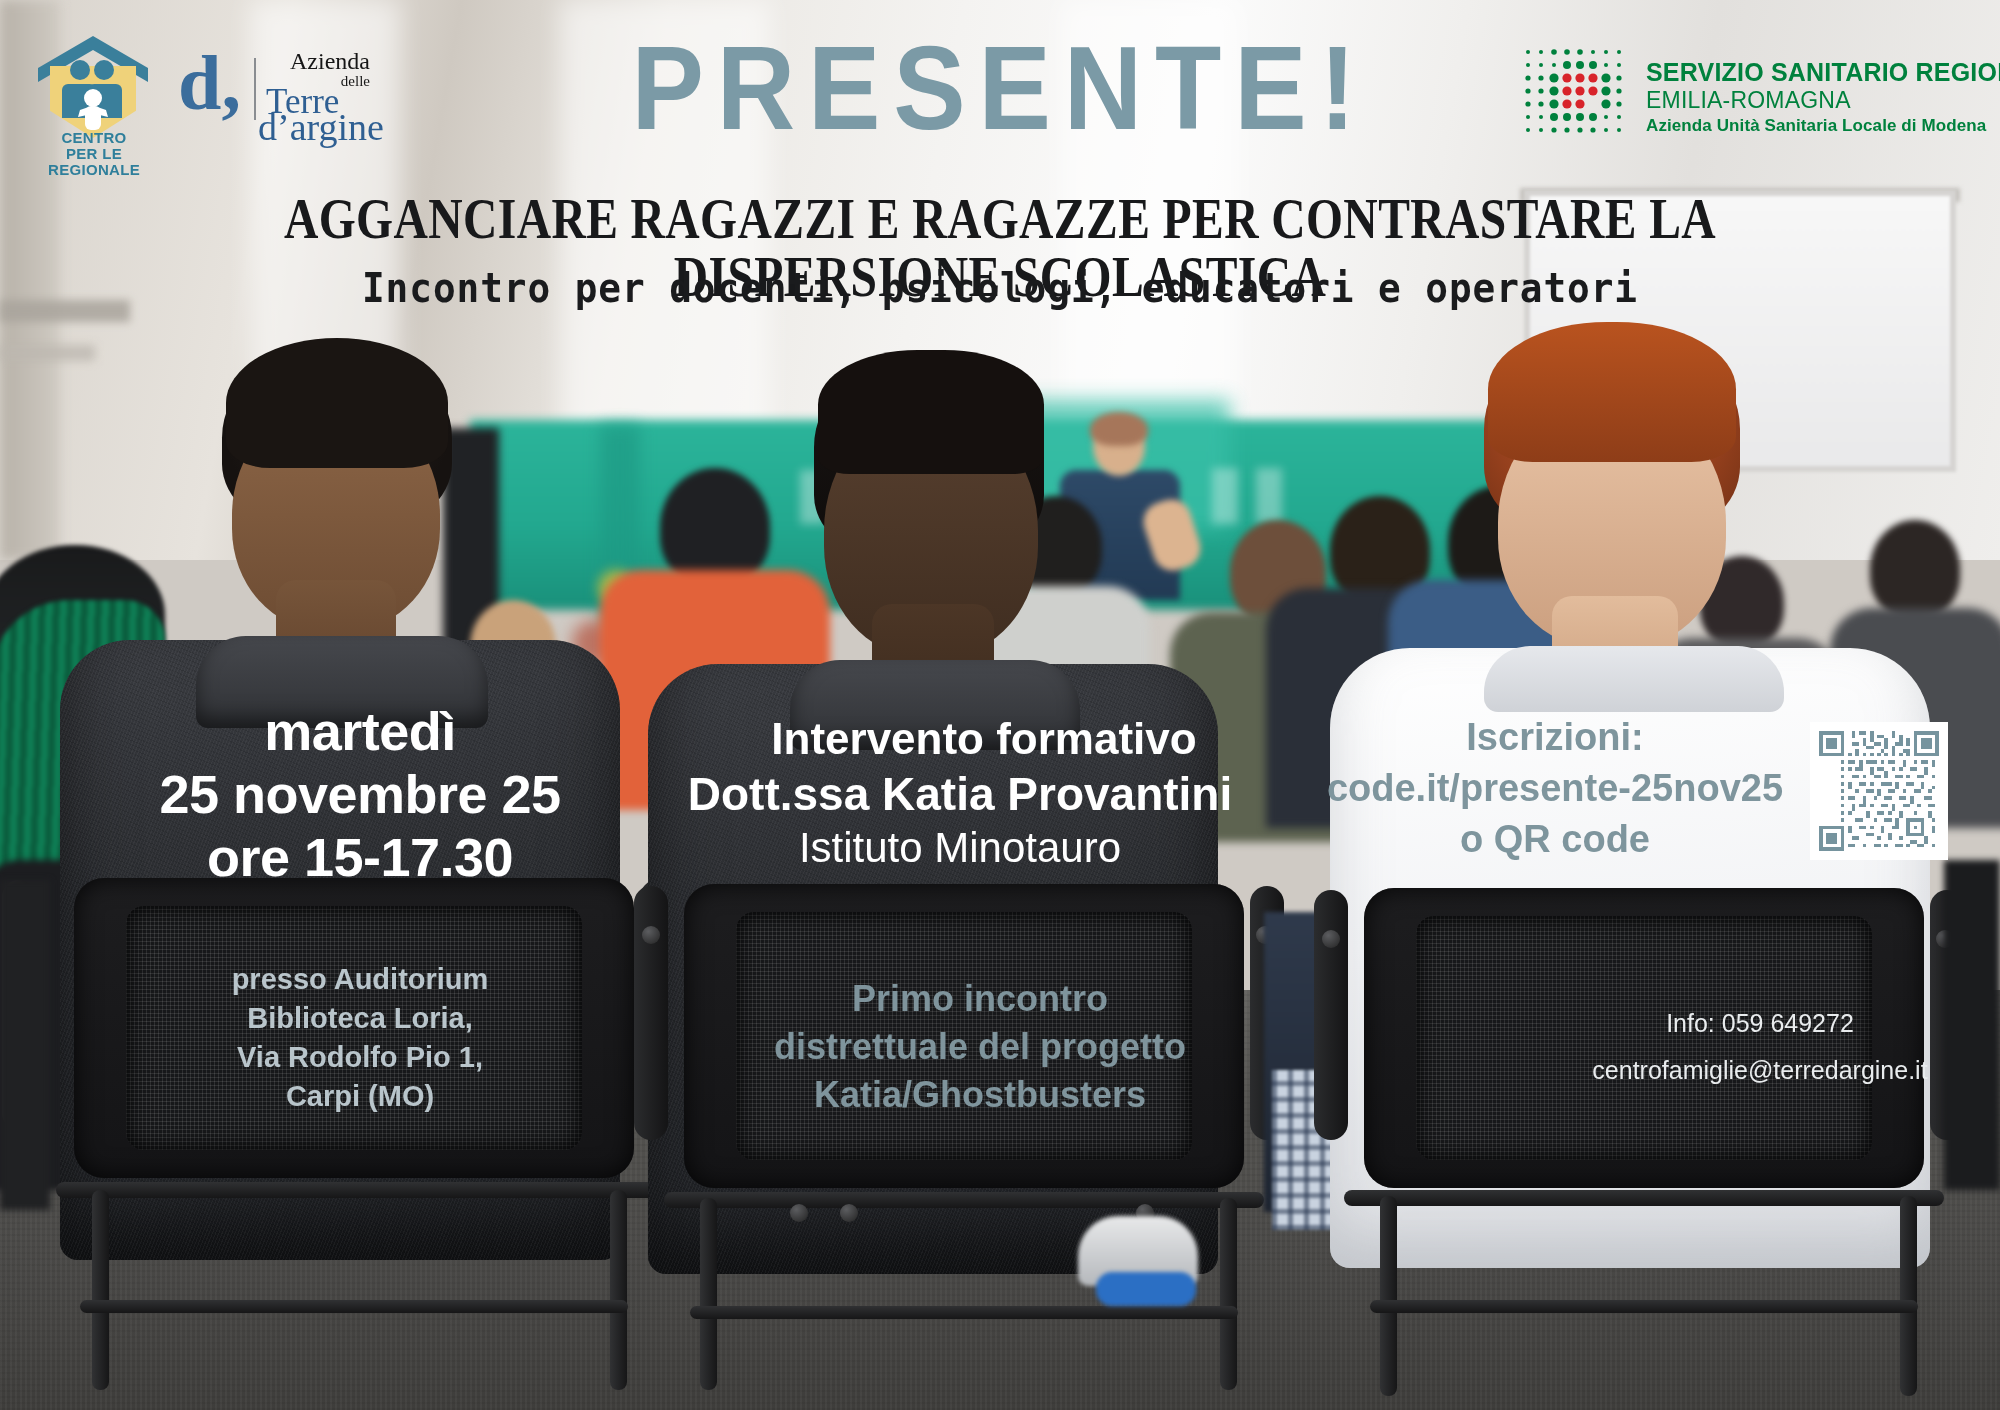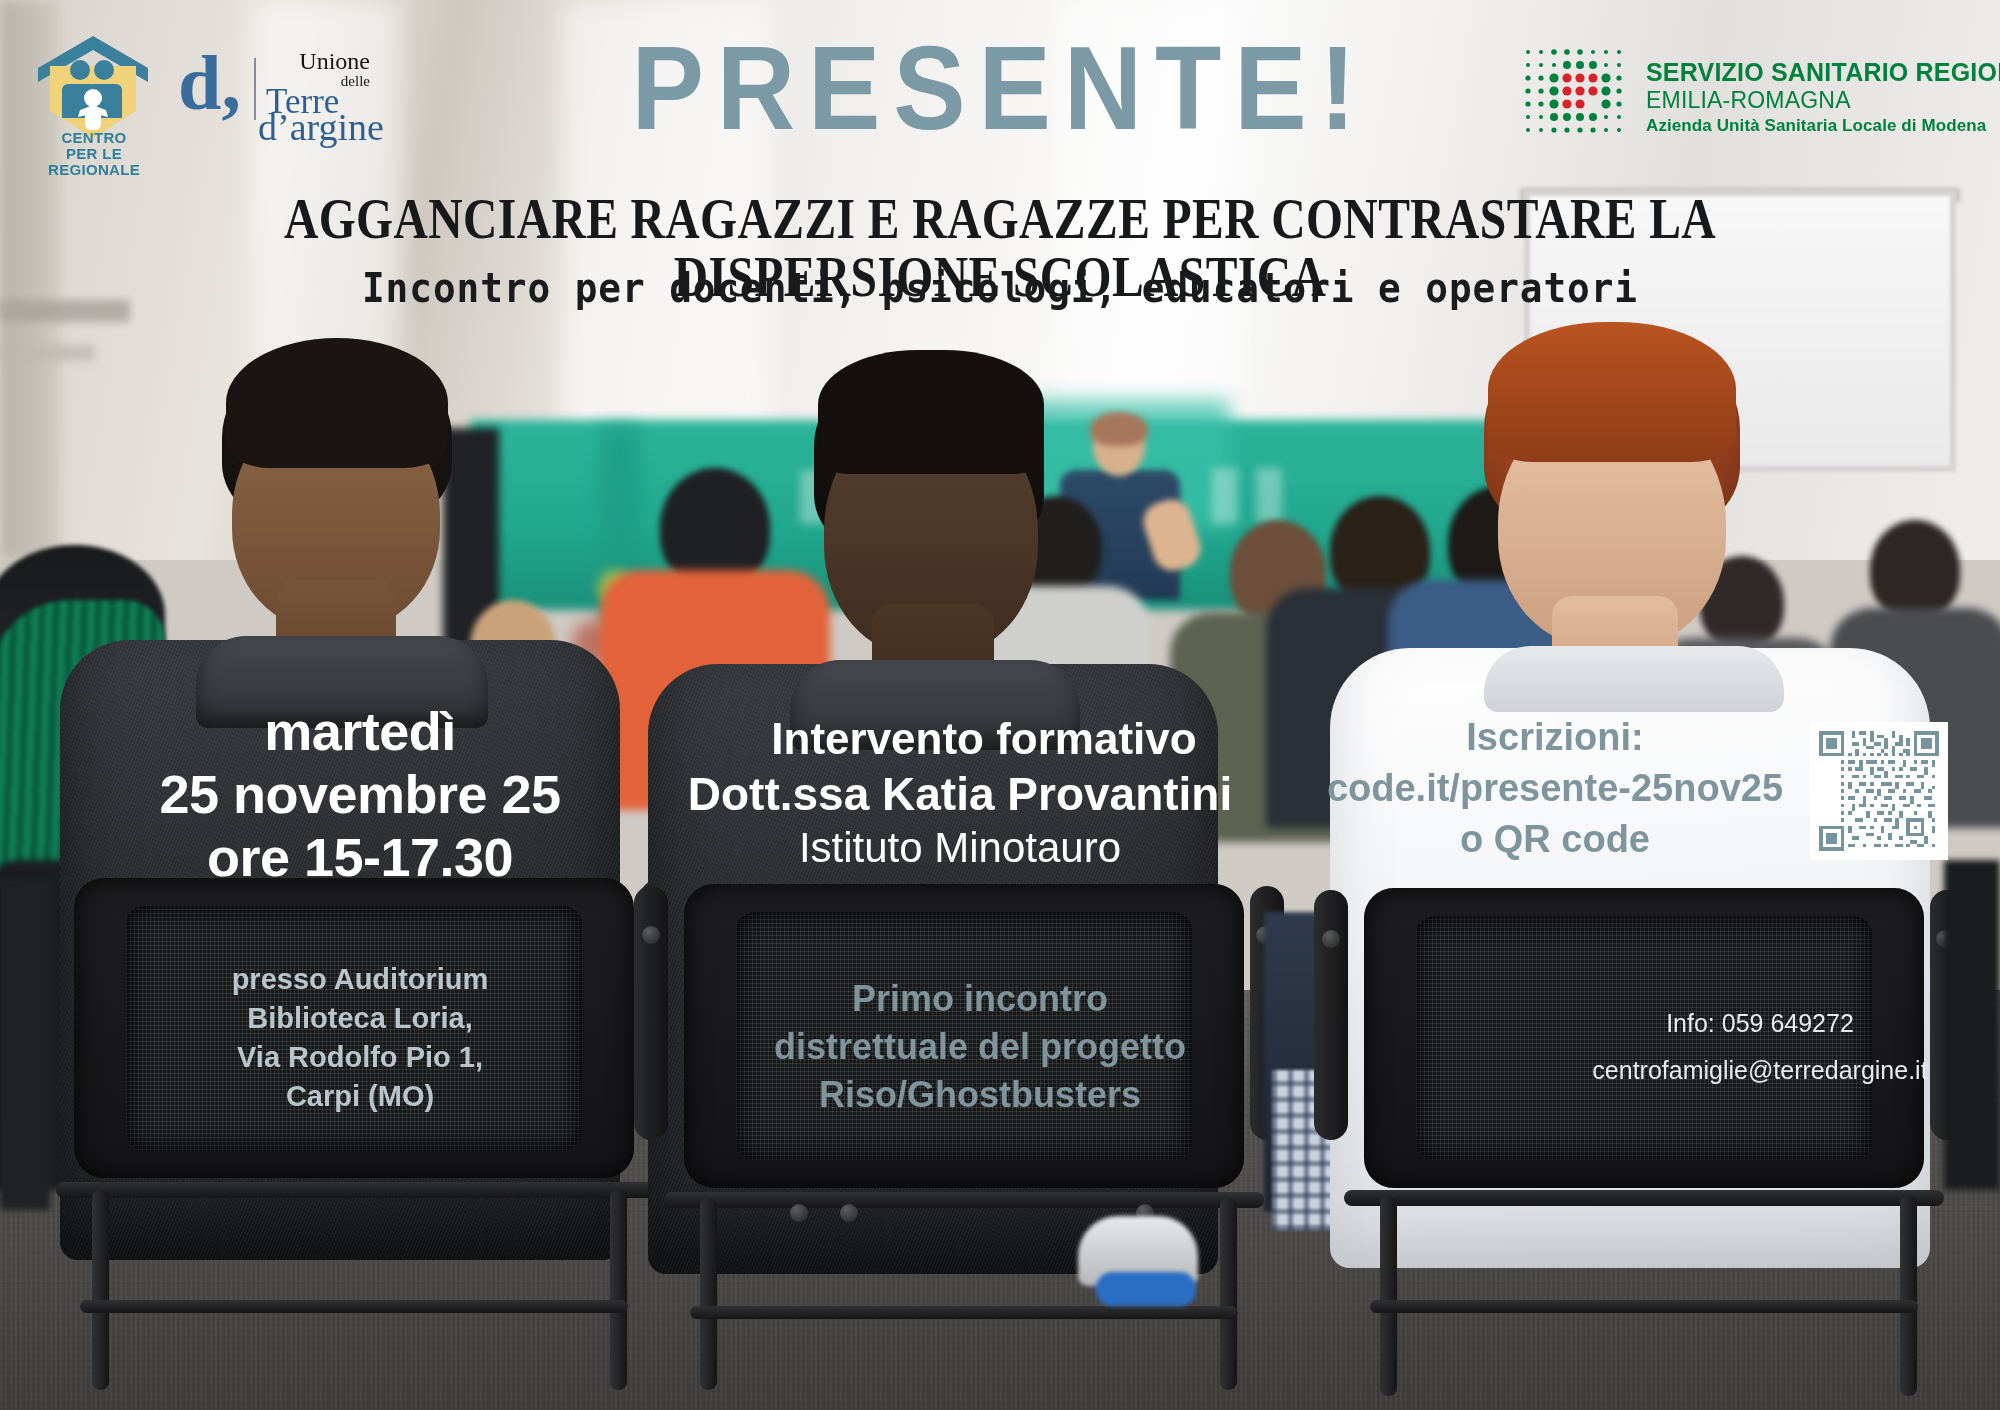--- a/index.html
+++ b/index.html
@@ -468,21 +468,21 @@
       </svg>
       <div class="cpf-txt">
         <div>CENTRO</div>
         <div>PER LE REGIONALE</div>
       </div>
     </div>
 
     <div class="logo-utda">
       <div class="utda-d">d,</div>
       <div class="utda-rule"></div>
-      <div class="utda-unione">Unione</div>
+      <div class="utda-unione">Azienda</div>
       <div class="utda-delle">delle</div>
       <div class="utda-terre">Terre</div>
       <div class="utda-arg">d’argine</div>
     </div>
 
     <div class="logo-ssr">
       <svg class="ssr-dots" viewBox="0 0 112 96">
         <g fill="#00813d">
           <circle cx="6" cy="8" r="2"></circle>
             <circle cx="19" cy="8" r="2"></circle>
@@ -563,21 +563,21 @@
       <div>Via Rodolfo Pio 1,</div>
       <div>Carpi (MO)</div>
     </div>
 
     <div class="col-mid-1">Intervento formativo</div>
     <div class="col-mid-2">Dott.ssa Katia Provantini</div>
     <div class="col-mid-3">Istituto Minotauro</div>
     <div class="col-mid-proj">
       <div>Primo incontro</div>
       <div>distrettuale del progetto</div>
-      <div>Riso/Ghostbusters</div>
+      <div>Katia/Ghostbusters</div>
     </div>
 
     <div class="col-iscr">
       <div>Iscrizioni:</div>
       <div>code.it/presente-25nov25</div>
       <div>o QR code</div>
     </div>
 
     <div class="qr-wrap">
       <svg class="qr" viewBox="0 0 33 33" shape-rendering="crispEdges">

